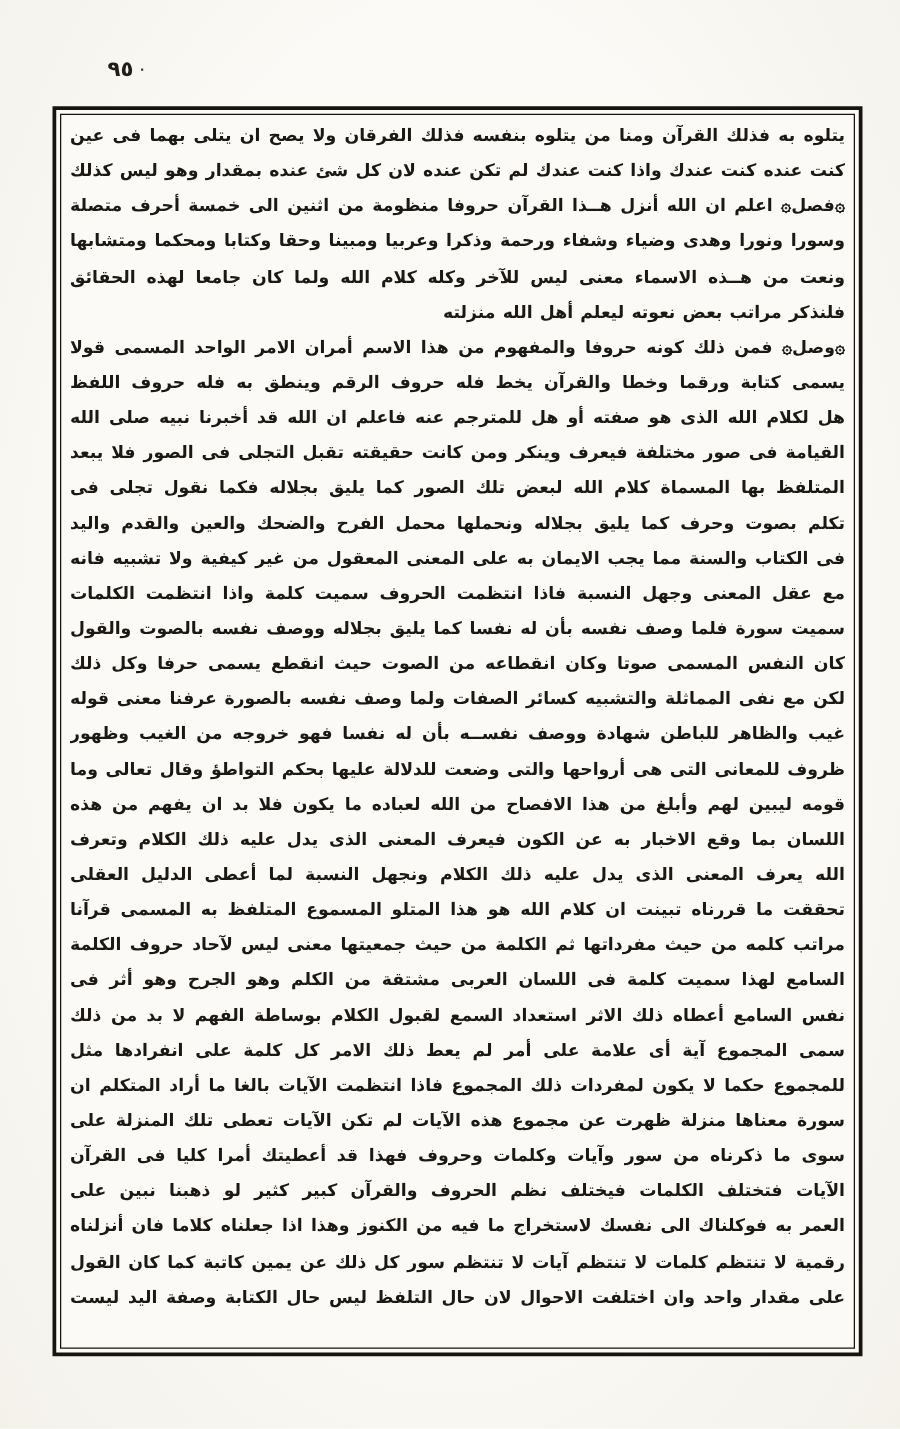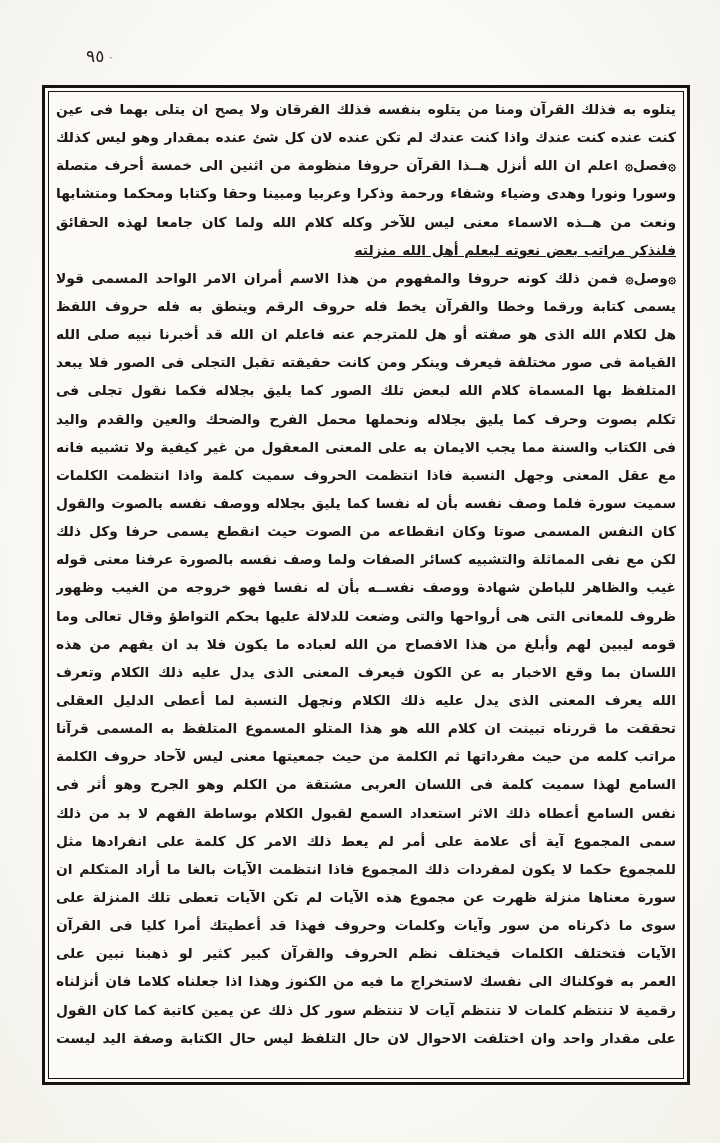--- a/index.html
+++ b/index.html
@@ -15,21 +15,21 @@
     width: 720px;
     height: 1143px;
     background: radial-gradient(ellipse at 50% 45%, #fbfaf6 55%, #f3f1ea 100%);
     direction: rtl;
   }
   .page-number {
     position: absolute;
     top: 46px;
     left: 86px;
     font-size: 17px;
-    font-weight: normal;
+    font-weight: bold;
     color: #201d19;
     letter-spacing: 0;
   }
   .page-number .dot {
     font-size: 10px;
     vertical-align: middle;
     color: #4a463f;
     margin-left: 5px;
   }
   .frame {
@@ -74,21 +74,20 @@
     text-align: justify;
     text-align-last: justify;
   }
   .line.center {
     text-align: center;
     text-align-last: center;
   }
   .line.right {
     text-align: right;
     text-align-last: right;
-    text-decoration: underline;
   }
 </style>
 </head>
 <body>
 
 <div class="page">
 
   <div class="page-number"><span class="dot">·</span><span>٩٥</span></div>
 
   <div class="frame">

